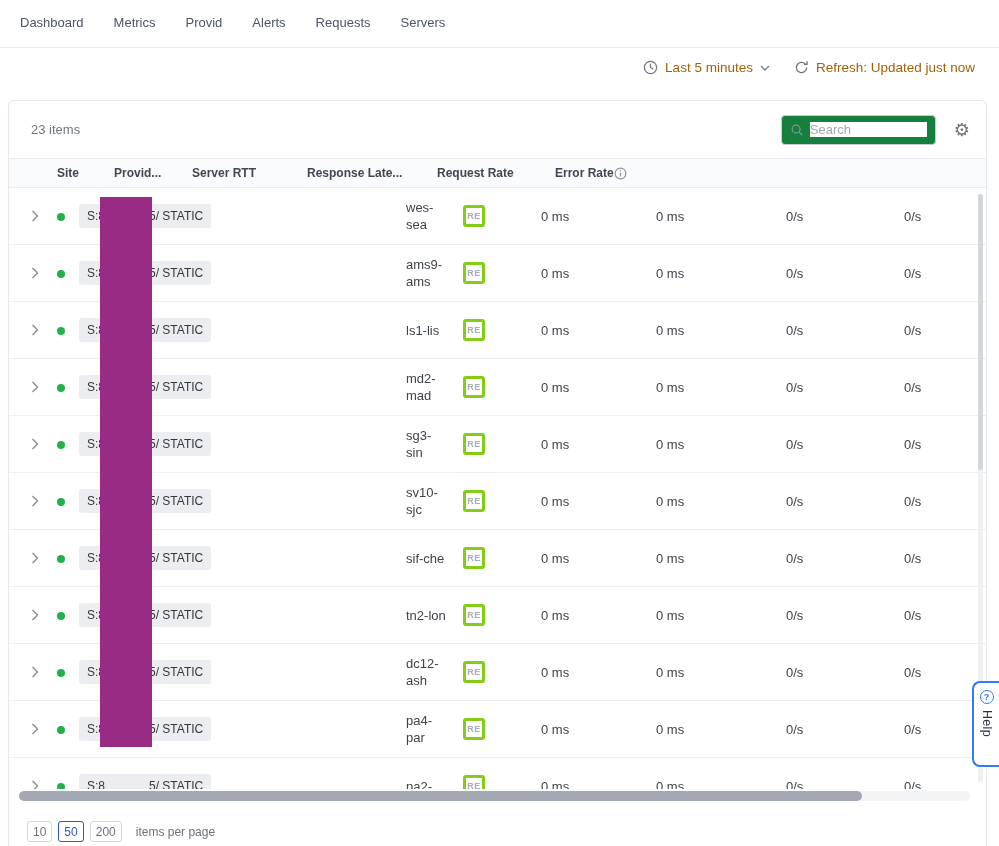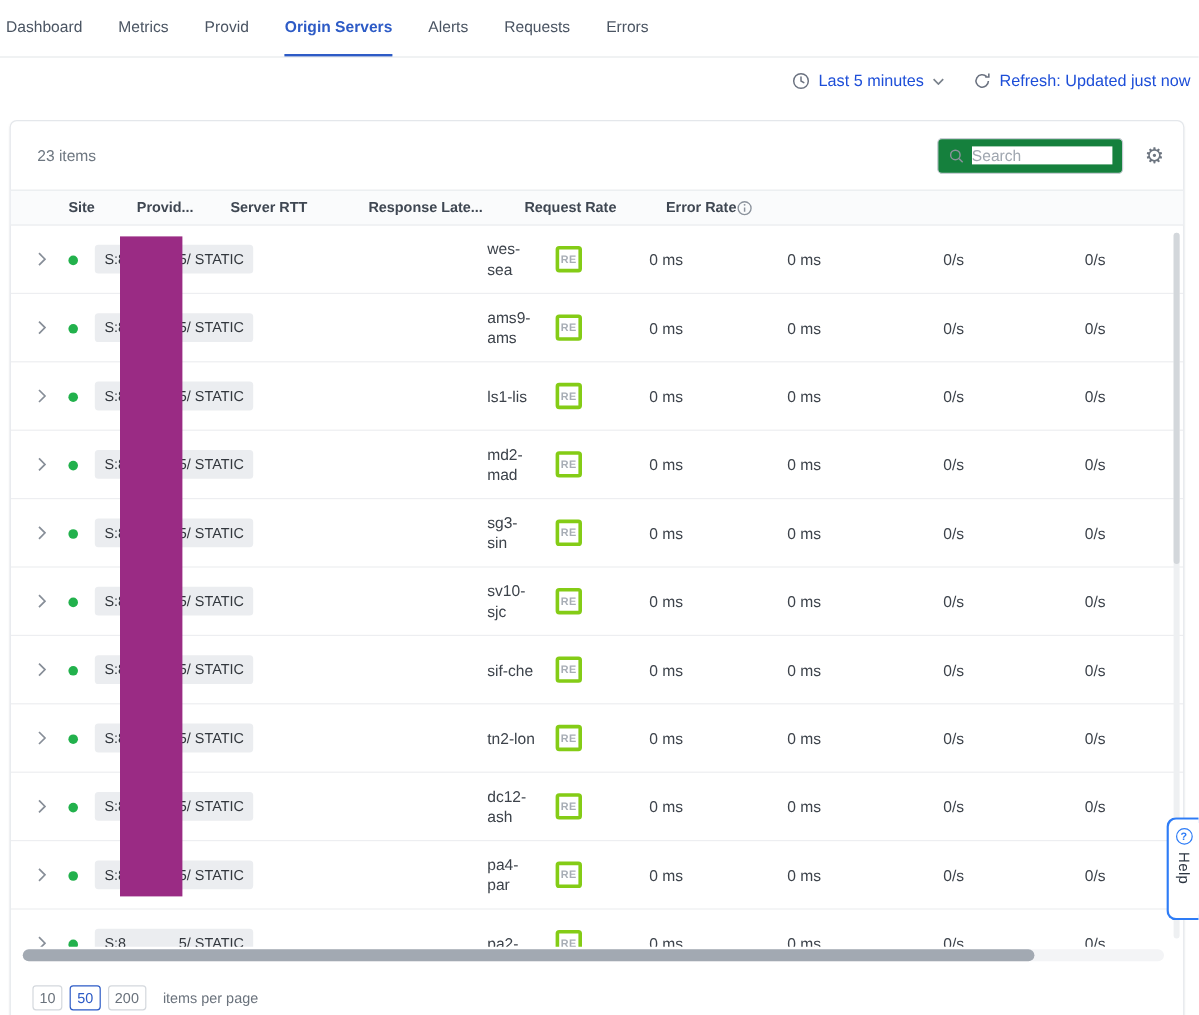--- a/index.html
+++ b/index.html
@@ -7,28 +7,28 @@
     --status-green:#22b14c;
     --redaction:#9a2b84;
     --help-blue:#2e7cf6;
   }
   *{box-sizing:border-box;margin:0;padding:0}
   body{
     width:999px;height:846px;position:relative;overflow:hidden;
     font-family:"Liberation Sans",sans-serif;background:#fff;color:#3d434b;
   }
   
-  .topnav{height:48px;display:flex;align-items:center;gap:30px;padding-left:5px;
+  .topnav{height:48px;display:flex;align-items:center;gap:30px;padding-left:20px;
     border-bottom:1px solid #e7e9ec;}
   .tab{height:100%;display:flex;align-items:center;font-size:13px;color:#4b5563;
     border-bottom:2px solid transparent;cursor:pointer;white-space:nowrap}
   .tab.active{color:var(--accent-blue);font-weight:700;border-bottom-color:var(--accent-blue)}
   
-  .toolbar{position:absolute;top:60px;right:7px;display:flex;align-items:center;gap:24px;
-    font-size:13.5px;color:#1d4ed8}
+  .toolbar{position:absolute;top:60px;right:24px;display:flex;align-items:center;gap:24px;
+    font-size:13.5px;color:#a16207}
   .tool-group{display:flex;align-items:center;gap:7px;cursor:pointer}
   
   .card{position:absolute;left:8px;top:100px;width:979px;height:756px;background:#fff;
     border:1px solid #e4e7eb;border-radius:6px;box-shadow:0 1px 2px rgba(0,0,0,.04)}
   .card-head{height:57px;display:flex;align-items:center;justify-content:space-between;
     padding:0 16px 0 22px}
   .items-count{color:#6e7781;font-size:13px}
   .head-right{display:flex;align-items:center;gap:18px}
   .search{width:155px;height:30px;border:1px solid #c8cdd4;border-radius:4px;
     display:flex;align-items:center;gap:6px;padding:0 8px;background:#15803d}
@@ -90,24 +90,23 @@
   .help-text{writing-mode:vertical-rl;font-size:12.5px;color:#2b3440;letter-spacing:.3px}
   svg{display:block}
 </style>
 </head>
 <body>
 
 <nav class="topnav">
   <div class="tab">Dashboard</div>
   <div class="tab">Metrics</div>
   <div class="tab">Provid</div>
-  <div class="tab active">Origin Servers</div>
   <div class="tab">Alerts</div>
   <div class="tab">Requests</div>
-  <div class="tab">Errors</div>
+  <div class="tab">Servers</div>
 </nav>
 
 <div class="toolbar">
   <div class="tool-group">
     <span>
       <svg width="15" height="15" viewBox="0 0 16 16">
           <circle cx="8" cy="8" r="6.5" fill="none" stroke="#6b7280" stroke-width="1.3"></circle>
           <path d="M8 4.5V8l2.5 1.5" fill="none" stroke="#6b7280" stroke-width="1.3" stroke-linecap="round"></path>
         </svg>
     </span>

